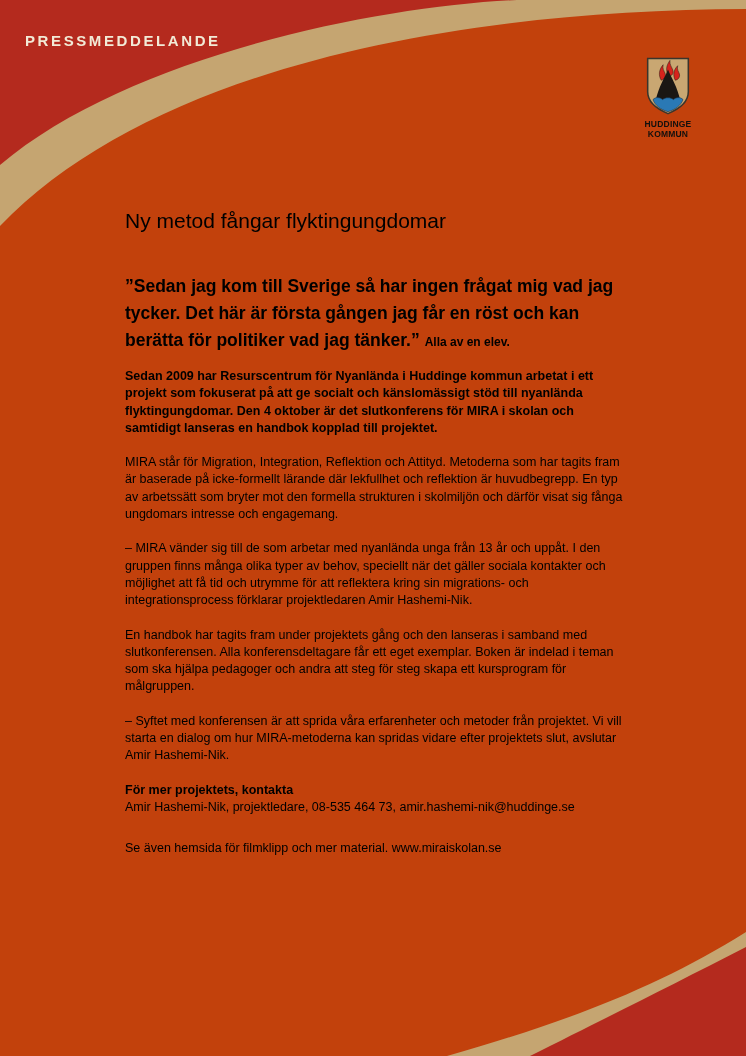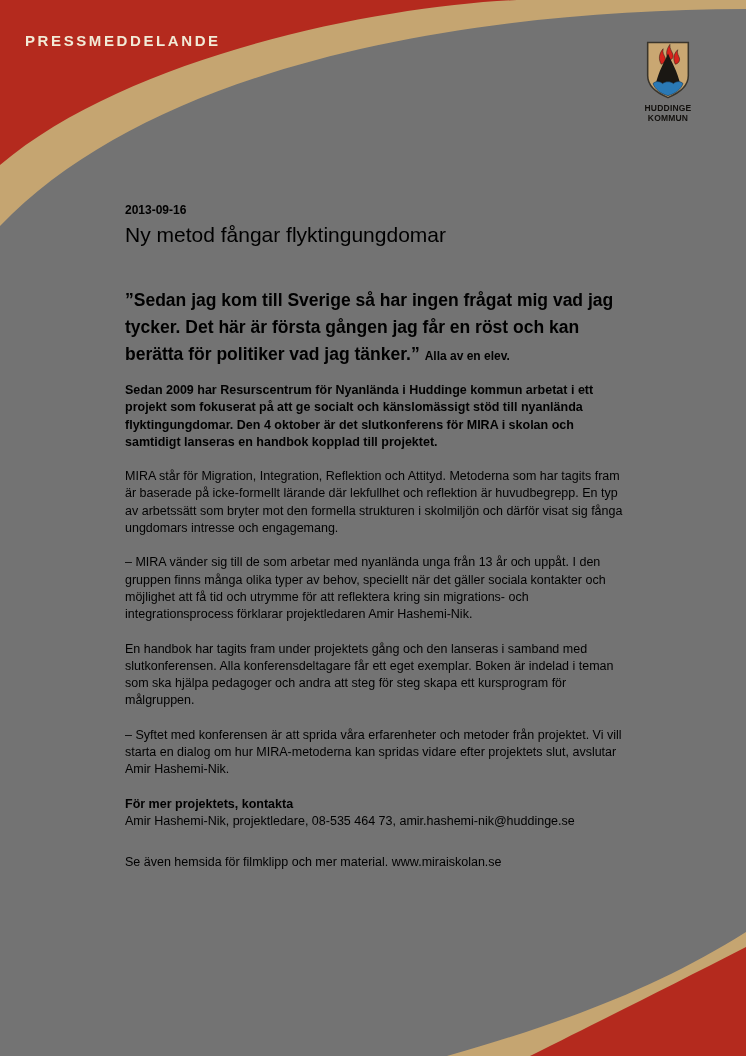--- a/index.html
+++ b/index.html
@@ -1,40 +1,40 @@
 <!DOCTYPE html>
 <html><head>
 <meta charset="utf-8">
 <style>
   html, body { margin: 0; padding: 0; background: #ffffff; }
   #page {
     position: relative;
     width: 746px;
     height: 1056px;
-    background: #737373;
+    background: #c2410c;
     overflow: hidden;
     font-family: "Liberation Sans", sans-serif;
     color: #000000;
   }
   .deco { position: absolute; left: 0; pointer-events: none; display: block; }
   #deco-top { top: 0; }
   #deco-bottom { bottom: 0; }
   .press-label {
     position: absolute;
     left: 25px;
     top: 32px;
     font-size: 15px;
     font-weight: bold;
     letter-spacing: 2.6px;
     color: #f2ead6;
   }
   .logo {
     position: absolute;
     left: 639px;
-    top: 41px;
+    top: 57px;
     width: 58px;
     text-align: center;
   }
   .logo svg { display: block; margin: 0 auto; }
   .logo-text {
     margin-top: 3px;
     font-size: 8.5px;
     font-weight: bold;
     line-height: 9.5px;
     letter-spacing: 0.2px;
@@ -76,21 +76,20 @@
       <path d="M22.5,13 C19,22 13,30 9.5,46 H35.5 C32,30 26,22 22.5,13 Z" fill="#1a1713"></path>
       <path stroke="#14334d" stroke-width="0.6" d="M7,44 C10,41 14,41.5 17,44 C19.5,41.5 25.5,41.5 28,44 C31,41.5 35,41 38,44 C36,50 30,54.5 22.5,56.5 C15,54.5 9,50 7,44 Z" fill="#2a79b5"></path>
     </svg>
     <div class="logo-text">
       <div>HUDDINGE</div>
       <div>KOMMUN</div>
     </div>
   </div>
 
   <div class="content">
-    <div class="date">2013-09-16</div>
     <h1 class="title">Ny metod fångar flyktingungdomar</h1>
 
     <p class="quote"><span>”Sedan jag kom till Sverige så har ingen frågat mig vad jag tycker. Det här är första gången jag får en röst och kan berätta för politiker vad jag tänker.”</span><span class="quote-attr">Alla av en elev.</span></p>
 
     <p class="body lead">Sedan 2009 har Resurscentrum för Nyanlända i Huddinge kommun arbetat i ett projekt som fokuserat på att ge socialt och känslomässigt stöd till nyanlända flyktingungdomar. Den 4 oktober är det slutkonferens för MIRA i skolan och samtidigt lanseras en handbok kopplad till projektet.</p>
 
     <p class="body">MIRA står för Migration, Integration, Reflektion och Attityd. Metoderna som har tagits fram är baserade på icke-formellt lärande där lekfullhet och reflektion är huvudbegrepp. En typ av arbetssätt som bryter mot den formella strukturen i skolmiljön och därför visat sig fånga ungdomars intresse och engagemang.</p>
     <p class="body">– MIRA vänder sig till de som arbetar med nyanlända unga från 13 år och uppåt. I den gruppen finns många olika typer av behov, speciellt när det gäller sociala kontakter och möjlighet att få tid och utrymme för att reflektera kring sin migrations- och integrationsprocess förklarar projektledaren Amir Hashemi-Nik.</p>
     <p class="body">En handbok har tagits fram under projektets gång och den lanseras i samband med slutkonferensen. Alla konferensdeltagare får ett eget exemplar. Boken är indelad i teman som ska hjälpa pedagoger och andra att steg för steg skapa ett kursprogram för målgruppen.</p>
     <p class="body">– Syftet med konferensen är att sprida våra erfarenheter och metoder från projektet. Vi vill starta en dialog om hur MIRA-metoderna kan spridas vidare efter projektets slut, avslutar Amir Hashemi-Nik.</p>

